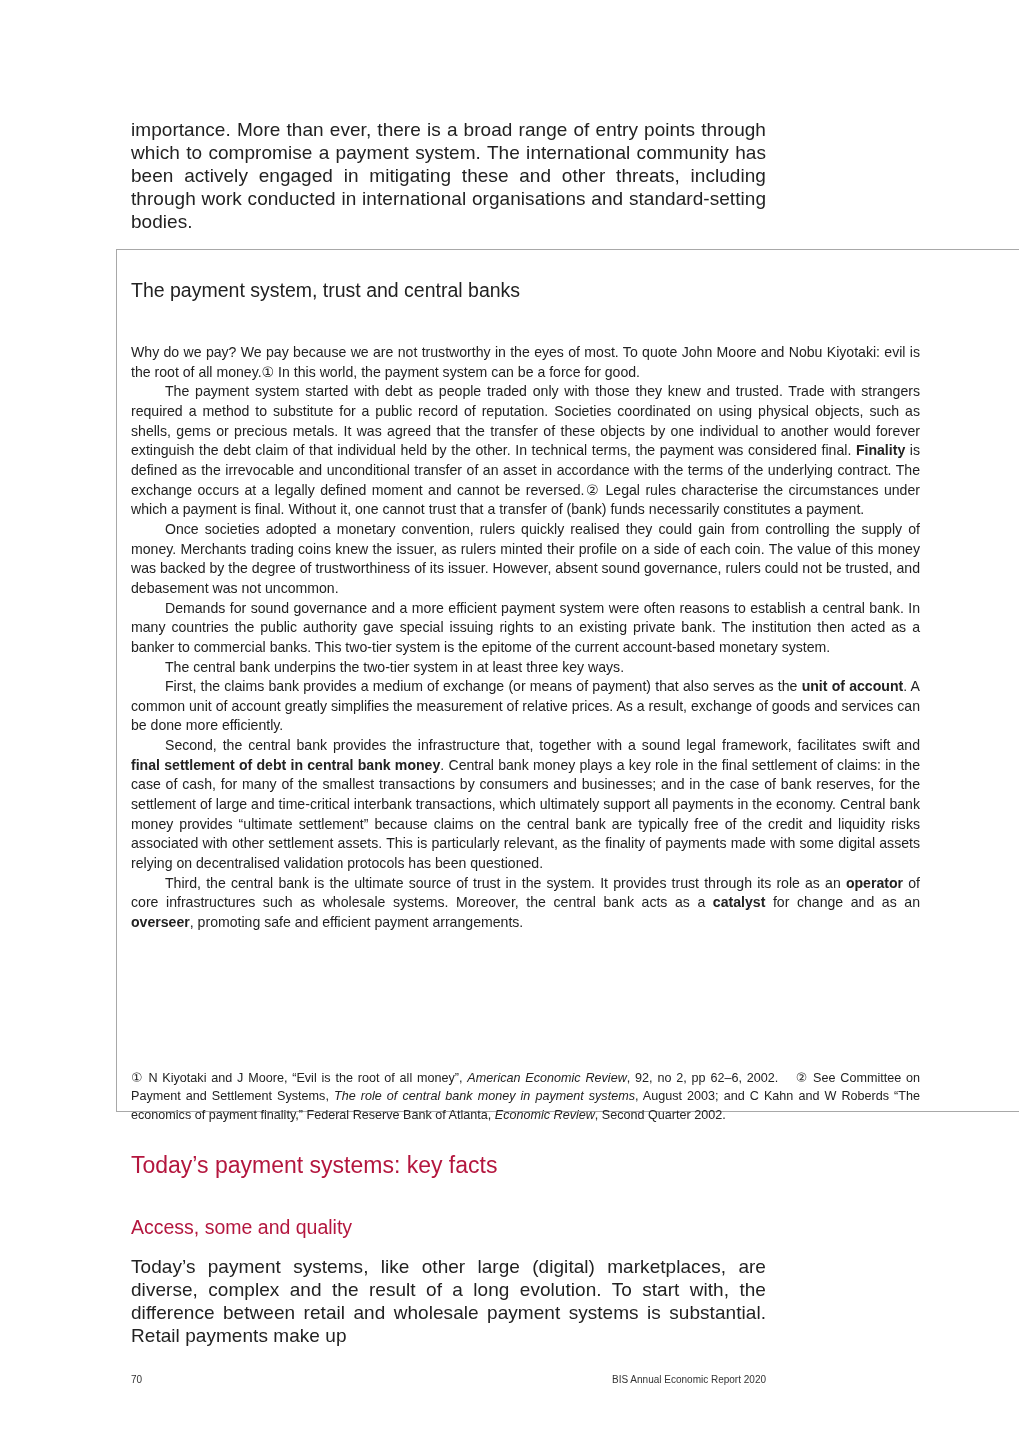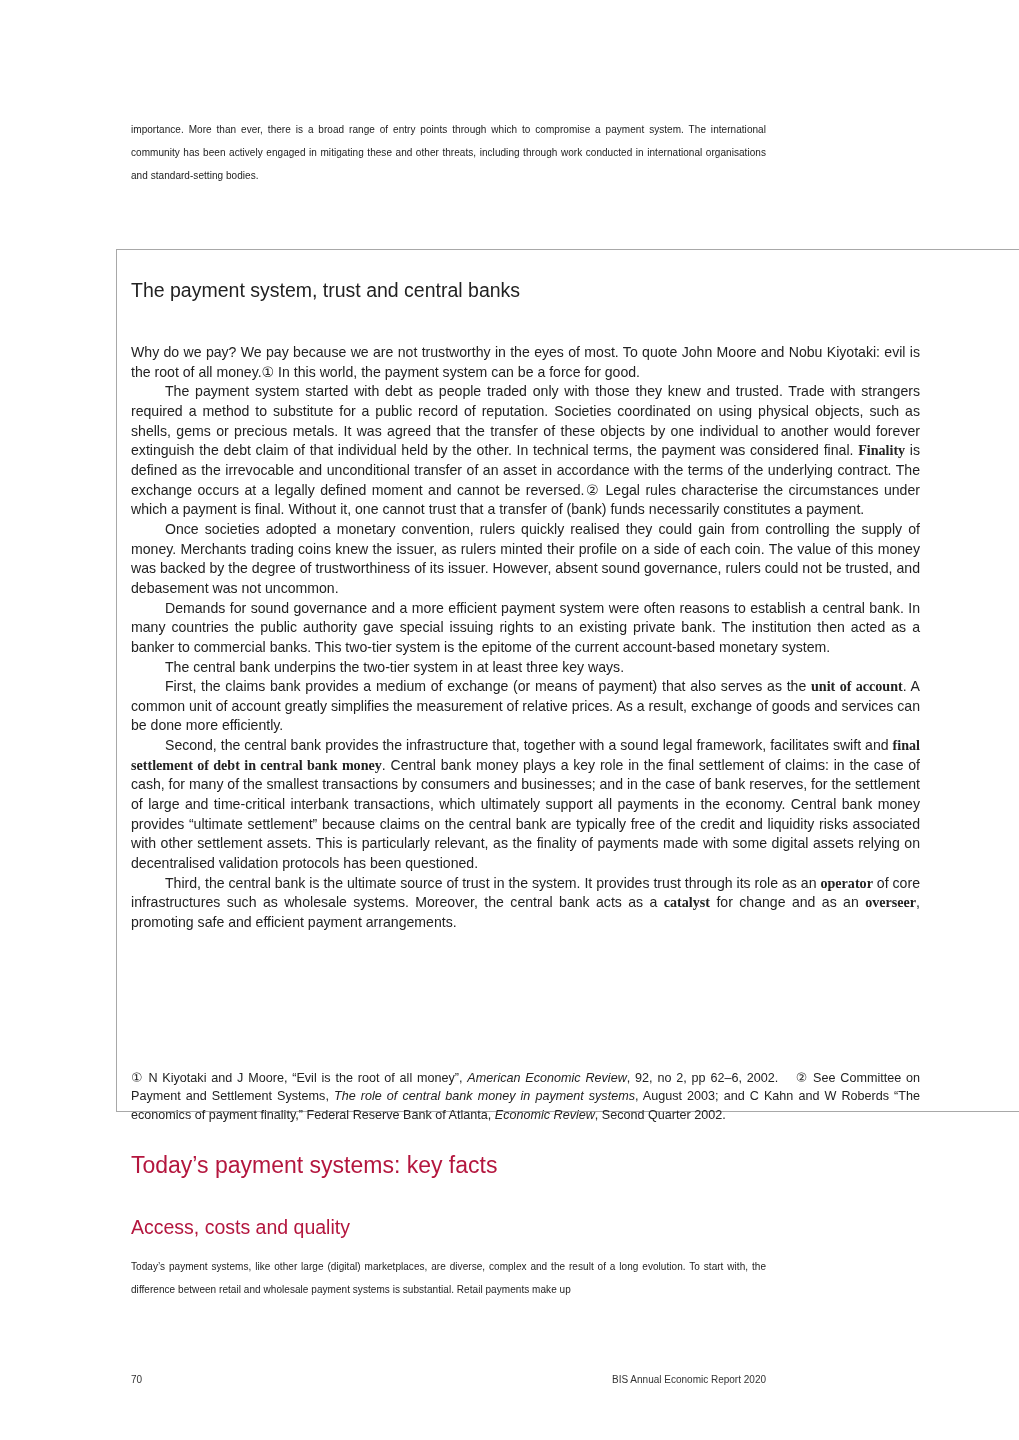--- a/index.html
+++ b/index.html
@@ -3,21 +3,21 @@
   <meta charset="utf-8">
   <style>
     html, body { margin: 0; padding: 0; background: #ffffff; }
     body {
       width: 1019px; height: 1440px; position: relative; overflow: hidden;
       font-family: "Liberation Sans", "DejaVu Sans", sans-serif;
       color: #222222;
     }
     .col { position: absolute; left: 131px; width: 635px; }
     .body-text {
-      font-size: 10px; line-height: 23px; text-align: justify;
+      font-size: 19px; line-height: 23px; text-align: justify;
       letter-spacing: 0.05px;
     }
     #intro { top: 118px; }
     .box {
       position: absolute; left: 116px; top: 249px; width: 979px; height: 863px;
       border: 1px solid #a8a8a8; box-sizing: border-box;
     }
     .box-label {
       position: absolute; right: 14px; top: 11px; font-size: 13.5px; color: #333;
     }
@@ -39,21 +39,21 @@
     }
     .h2 {
       position: absolute; left: 131px; top: 1216px; font-size: 19.5px; color: #b4163e; font-weight: normal; margin: 0;
     }
     #section-para { top: 1255px; }
     .footer {
       position: absolute; top: 1374px; font-size: 10px; color: #333;
     }
     .footer.left { left: 131px; }
     .footer.right { left: 131px; width: 635px; text-align: right; }
-    b { font-weight: bold; font-family: Liberation Serif, serif; }
+    b { font-weight: bold; }
   </style>
 </head>
 <body>
 
 <div class="col body-text" id="intro">importance. More than ever, there is a broad range of entry points through which to compromise a payment system. The international community has been actively engaged in mitigating these and other threats, including through work conducted in international organisations and standard-setting bodies.</div>
 
 <div class="box">
   <div class="box-label">Box III.A</div>
   <h3 class="box-title" style="margin:0;">The payment system, trust and central banks</h3>
   <div class="box-body">
@@ -63,17 +63,17 @@
     <p class="indent">Demands for sound governance and a more efficient payment system were often reasons to establish a central bank. In many countries the public authority gave special issuing rights to an existing private bank. The institution then acted as a banker to commercial banks. This two-tier system is the epitome of the current account-based monetary system.</p>
     <p class="indent">The central bank underpins the two-tier system in at least three key ways.</p>
     <p class="indent"><span>First, the claims bank provides a medium of exchange (or means of payment) that also serves as the </span><b>unit of account</b><span>. A common unit of account greatly simplifies the measurement of relative prices. As a result, exchange of goods and services can be done more efficiently.</span></p>
     <p class="indent"><span>Second, the central bank provides the infrastructure that, together with a sound legal framework, facilitates swift and </span><b>final settlement of debt in central bank money</b><span>. Central bank money plays a key role in the final settlement of claims: in the case of cash, for many of the smallest transactions by consumers and businesses; and in the case of bank reserves, for the settlement of large and time-critical interbank transactions, which ultimately support all payments in the economy. Central bank money provides “ultimate settlement” because claims on the central bank are typically free of the credit and liquidity risks associated with other settlement assets. This is particularly relevant, as the finality of payments made with some digital assets relying on decentralised validation protocols has been questioned.</span></p>
     <p class="indent"><span>Third, the central bank is the ultimate source of trust in the system. It provides trust through its role as an </span><b>operator</b><span> of core infrastructures such as wholesale systems. Moreover, the central bank acts as a </span><b>catalyst</b><span> for change and as an </span><b>overseer</b><span>, promoting safe and efficient payment arrangements.</span></p>
   </div>
   <div class="box-notes"><span>① N Kiyotaki and J Moore, “Evil is the root of all money”, </span><i>American Economic Review</i><span>, 92, no 2, pp 62–6, 2002.  ② See Committee on Payment and Settlement Systems, </span><i>The role of central bank money in payment systems</i><span>, August 2003; and C Kahn and W Roberds “The economics of payment finality,” Federal Reserve Bank of Atlanta, </span><i>Economic Review</i><span>, Second Quarter 2002.</span></div>
 </div>
 
 <h2 class="h1">Today’s payment systems: key facts</h2>
-<h3 class="h2">Access, costs and quality</h3>
+<h3 class="h2">Access, some and quality</h3>
 <div class="col body-text" id="section-para">Today’s payment systems, like other large (digital) marketplaces, are diverse, complex and the result of a long evolution. To start with, the difference between retail and wholesale payment systems is substantial. Retail payments make up</div>
 
 <div class="footer left">70</div>
 <div class="footer right">BIS Annual Economic Report 2020</div>
 
 </body></html>

